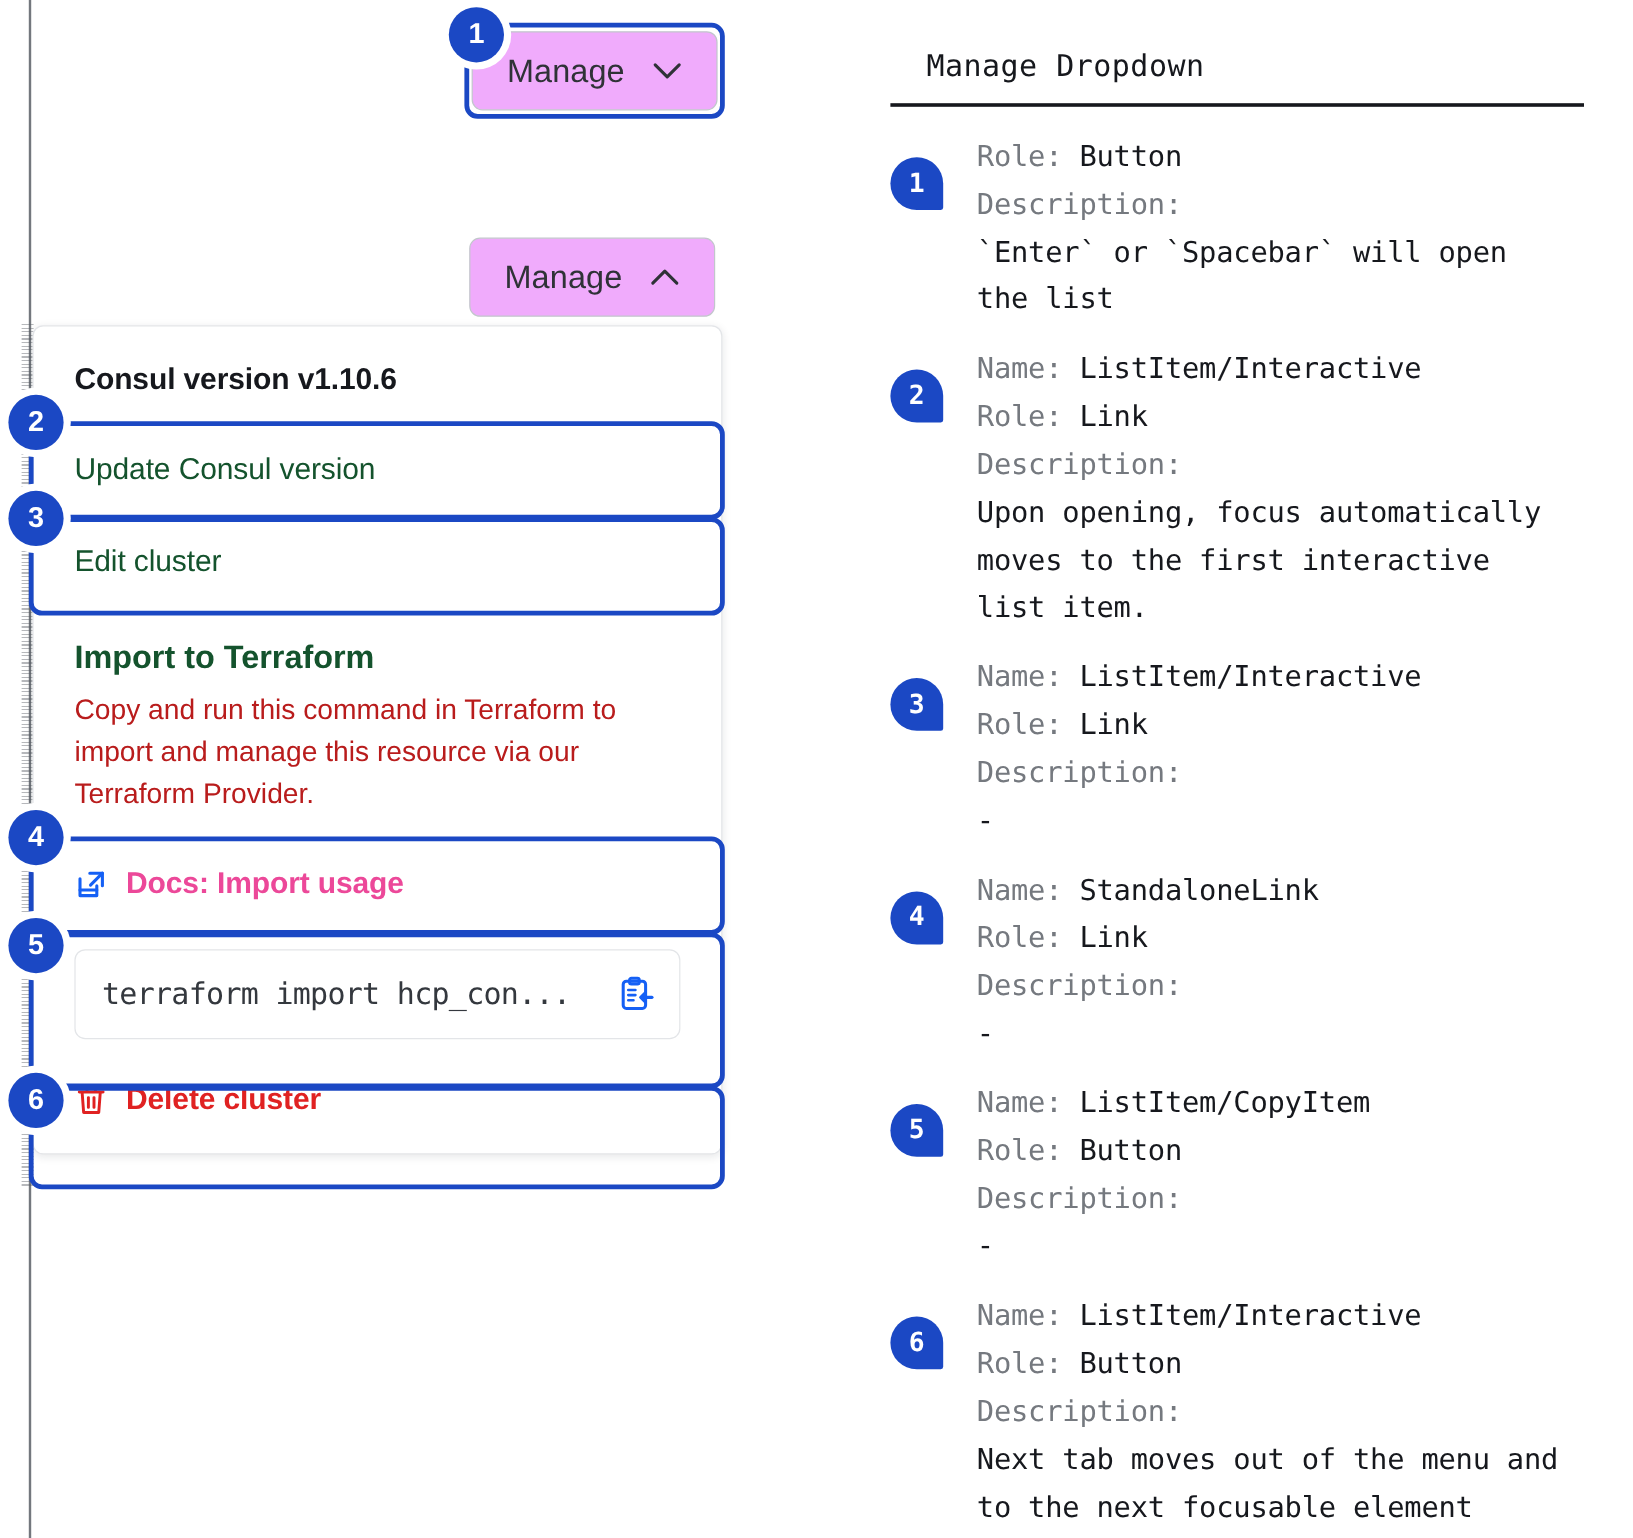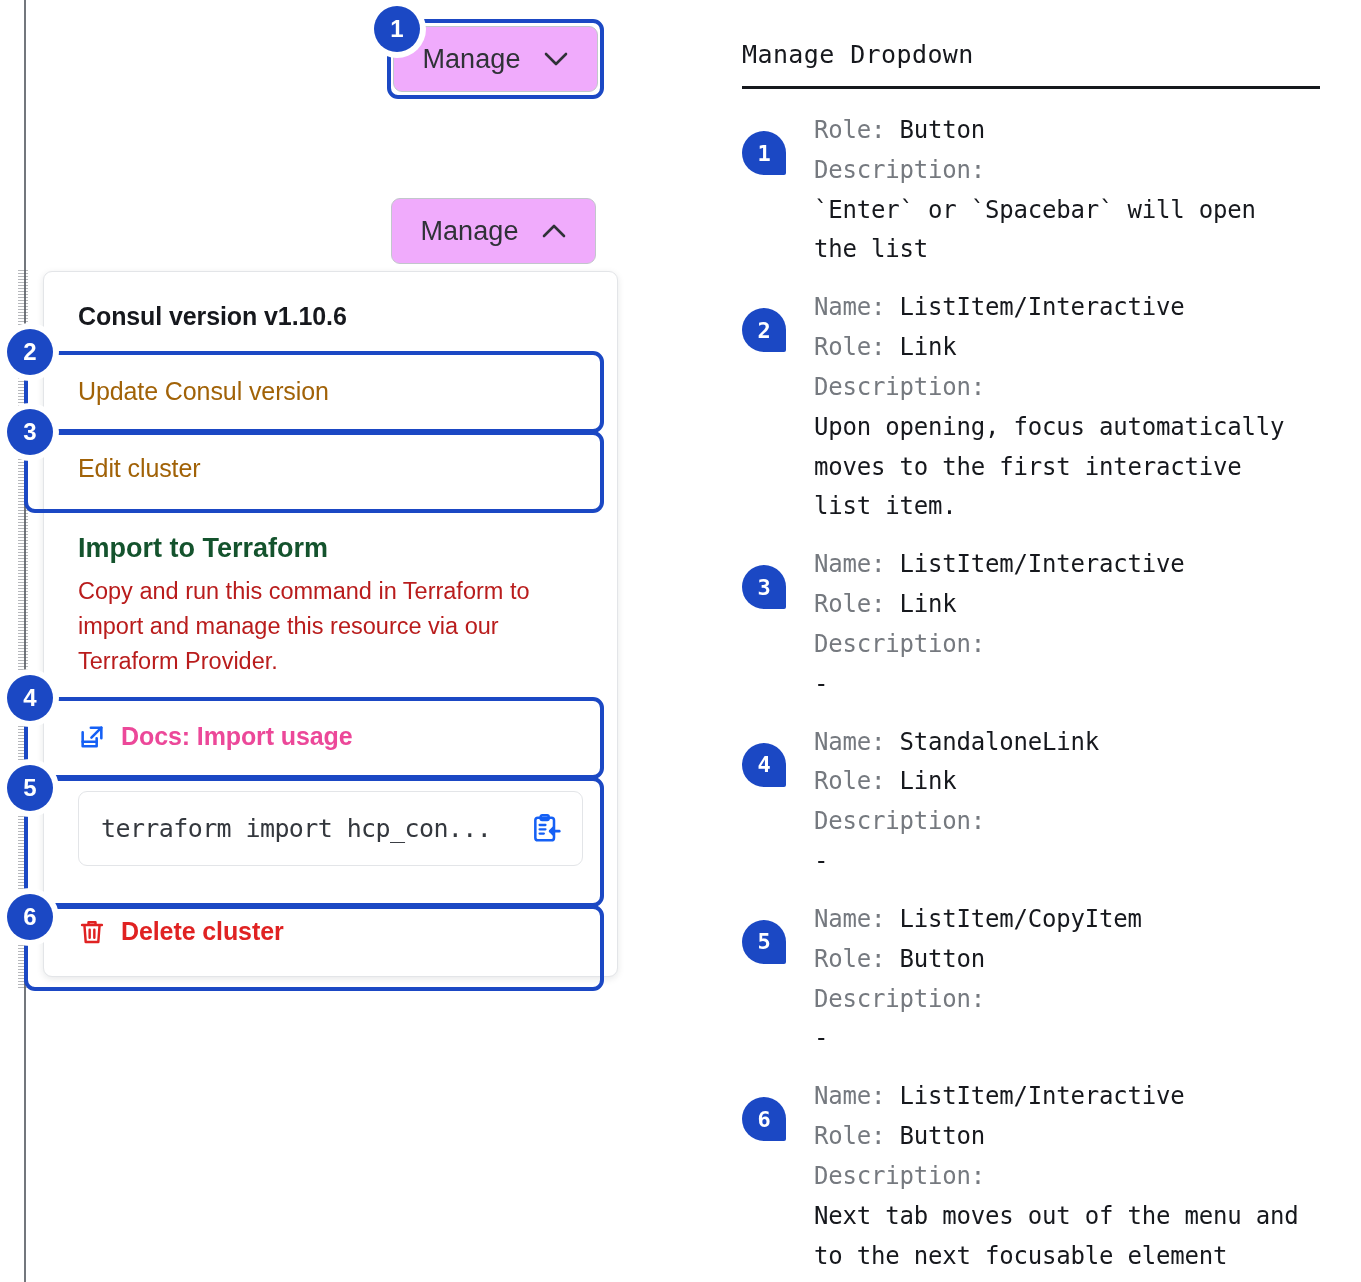--- a/index.html
+++ b/index.html
@@ -75,39 +75,39 @@
     left: 387px; top: 19px;
     width: 217px; height: 80px;
     border: 4px solid #1b48c4;
     border-radius: 11px;
     pointer-events: none;
   }
 
   
   #dropdown {
     position: absolute;
-    left: 43px;
+    left: 27px;
     top: 271px;
     width: 575px;
     background: #ffffff;
     border: 1px solid #e3e5e8;
     border-radius: 9px;
     box-shadow: 0 2px 7px rgba(20,25,40,.10);
   }
 
   .dd-heading {
     font-size: 25px;
     font-weight: 700;
     color: #16181d;
     letter-spacing: -.1px;
     padding: 30px 34px 22px 34px;
   }
   .dd-item {
     font-size: 25px;
-    color: #a16207;
+    color: #14532d;
     padding: 24px 34px 24px 34px;
     letter-spacing: -.1px;
     display: flex;
     align-items: center;
     gap: 15px;
   }
   .dd-item.link { color: #ec4899; font-weight: 600; }
   .dd-item.danger { color: #e02222; font-weight: 600; }
 
   .dd-sub-heading {
@@ -118,21 +118,21 @@
   }
   .dd-desc {
     font-size: 23.5px;
     line-height: 1.48;
     color: #b91c1c;
     padding: 0 34px 20px 34px;
     max-width: 540px;
   }
 
   .code-row {
-    margin: 16px 34px 27px 34px;
+    margin: 16px 34px 12px 34px;
     border: 1.5px solid #e3e5e8;
     border-radius: 9px;
     height: 75px;
     display: flex;
     align-items: center;
     justify-content: space-between;
     padding: 0 18px 0 22px;
     background: #fff;
   }
   .code-text {
@@ -186,20 +186,21 @@
     left: 742px;
     top: 40px;
     width: 578px;
   }
   #right-title {
     font-family: "DejaVu Sans Mono", "Liberation Mono", monospace;
     font-size: 25px;
     color: #16181d;
     letter-spacing: .4px;
     padding-bottom: 17px;
+    margin-left: 30px;
   }
   #right-divider {
     height: 3px;
     background: #16181d;
     width: 100%;
     margin-bottom: 22px;
   }
 
   .anno-row {
     display: flex;

